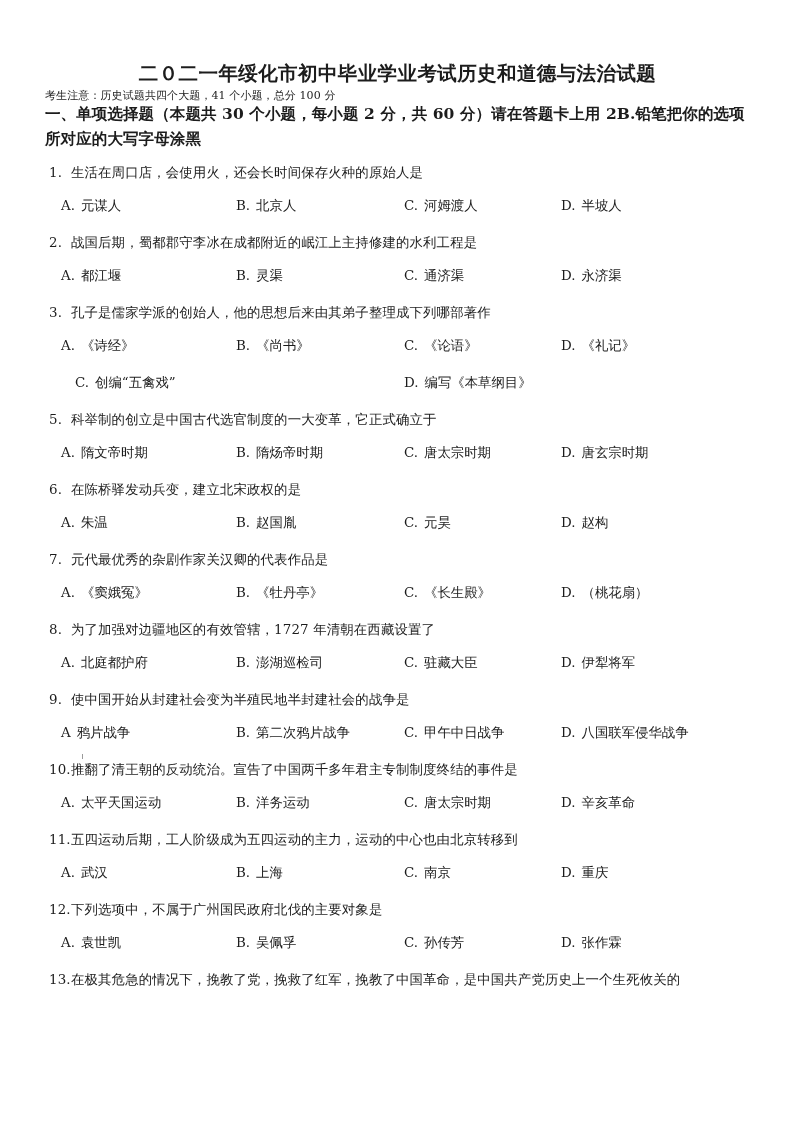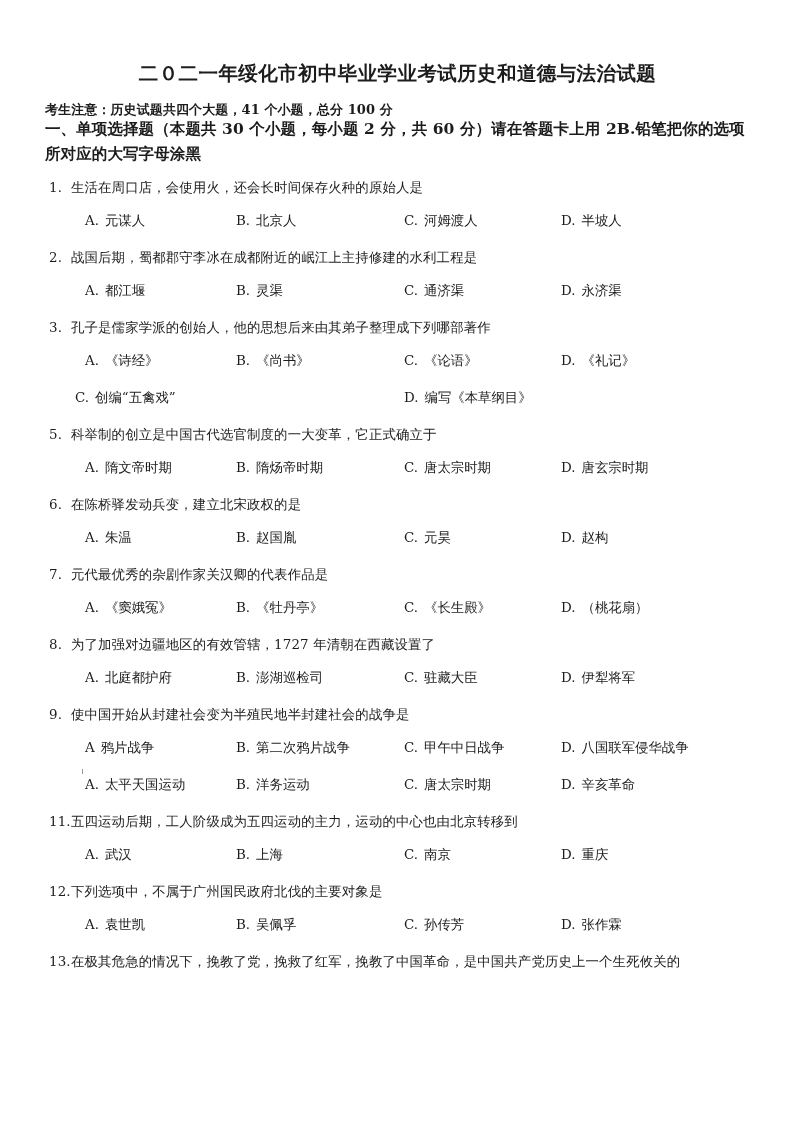--- a/index.html
+++ b/index.html
@@ -36,23 +36,23 @@
     text-align: center;
     font-size: 19.5px;
     font-weight: bold;
     letter-spacing: 0.4px;
     line-height: 1.25;
     white-space: nowrap;
   }
 
   
   .notice {
-    margin-top: 17px;
-    font-size: 13px;
-    font-weight: bold;
+    margin-top: 4px;
+    font-size: 11px;
+    font-weight: normal;
     line-height: 1.0;
     letter-spacing: 0.1px;
   }
   .section-head {
     font-size: 15.5px;
     font-weight: bold;
     line-height: 1.62;
     letter-spacing: 0.1px;
   }
 
@@ -84,21 +84,21 @@
     white-space: nowrap;
   }
   .opt {
     position: absolute;
     top: 0;
   }
   .opt .lbl {
     display: inline-block;
     margin-right: 6px;
   }
-  .col-a { left: 36px; }
+  .col-a { left: 12px; }
   .col-b { left: 187px; }
   .col-c { left: 355px; }
   .col-d { left: 512px; }
 
   
   .opt-row.two-col .col-a,
   .opt-row.two-col .col-c { left: 26px; }
   .opt-row.two-col .col-b,
   .opt-row.two-col .col-d { left: 355px; }
 
@@ -198,20 +198,21 @@
           <div class="q-stem"><span class="num">9.</span><span>使中国开始从封建社会变为半殖民地半封建社会的战争是</span></div>
           <div class="opt-row">
             <span class="opt col-a"><span class="lbl">A</span><span>鸦片战争</span></span>
             <span class="opt col-b"><span class="lbl">B.</span><span>第二次鸦片战争</span></span>
             <span class="opt col-c"><span class="lbl">C.</span><span>甲午中日战争</span></span>
             <span class="opt col-d"><span class="lbl">D.</span><span>八国联军侵华战争</span></span>
             <span class="scan-speck"></span>
           </div>
         </div>
         <div class="q-block">
+          <div class="q-stem"><span class="num">10.</span><span>推翻了清王朝的反动统治。宣告了中国两千多年君主专制制度终结的事件是</span></div>
           <div class="opt-row">
             <span class="opt col-a"><span class="lbl">A.</span><span>太平天国运动</span></span>
             <span class="opt col-b"><span class="lbl">B.</span><span>洋务运动</span></span>
             <span class="opt col-c"><span class="lbl">C.</span><span>唐太宗时期</span></span>
             <span class="opt col-d"><span class="lbl">D.</span><span>辛亥革命</span></span>
           </div>
         </div>
         <div class="q-block">
           <div class="q-stem"><span class="num">11.</span><span>五四运动后期，工人阶级成为五四运动的主力，运动的中心也由北京转移到</span></div>
           <div class="opt-row">

